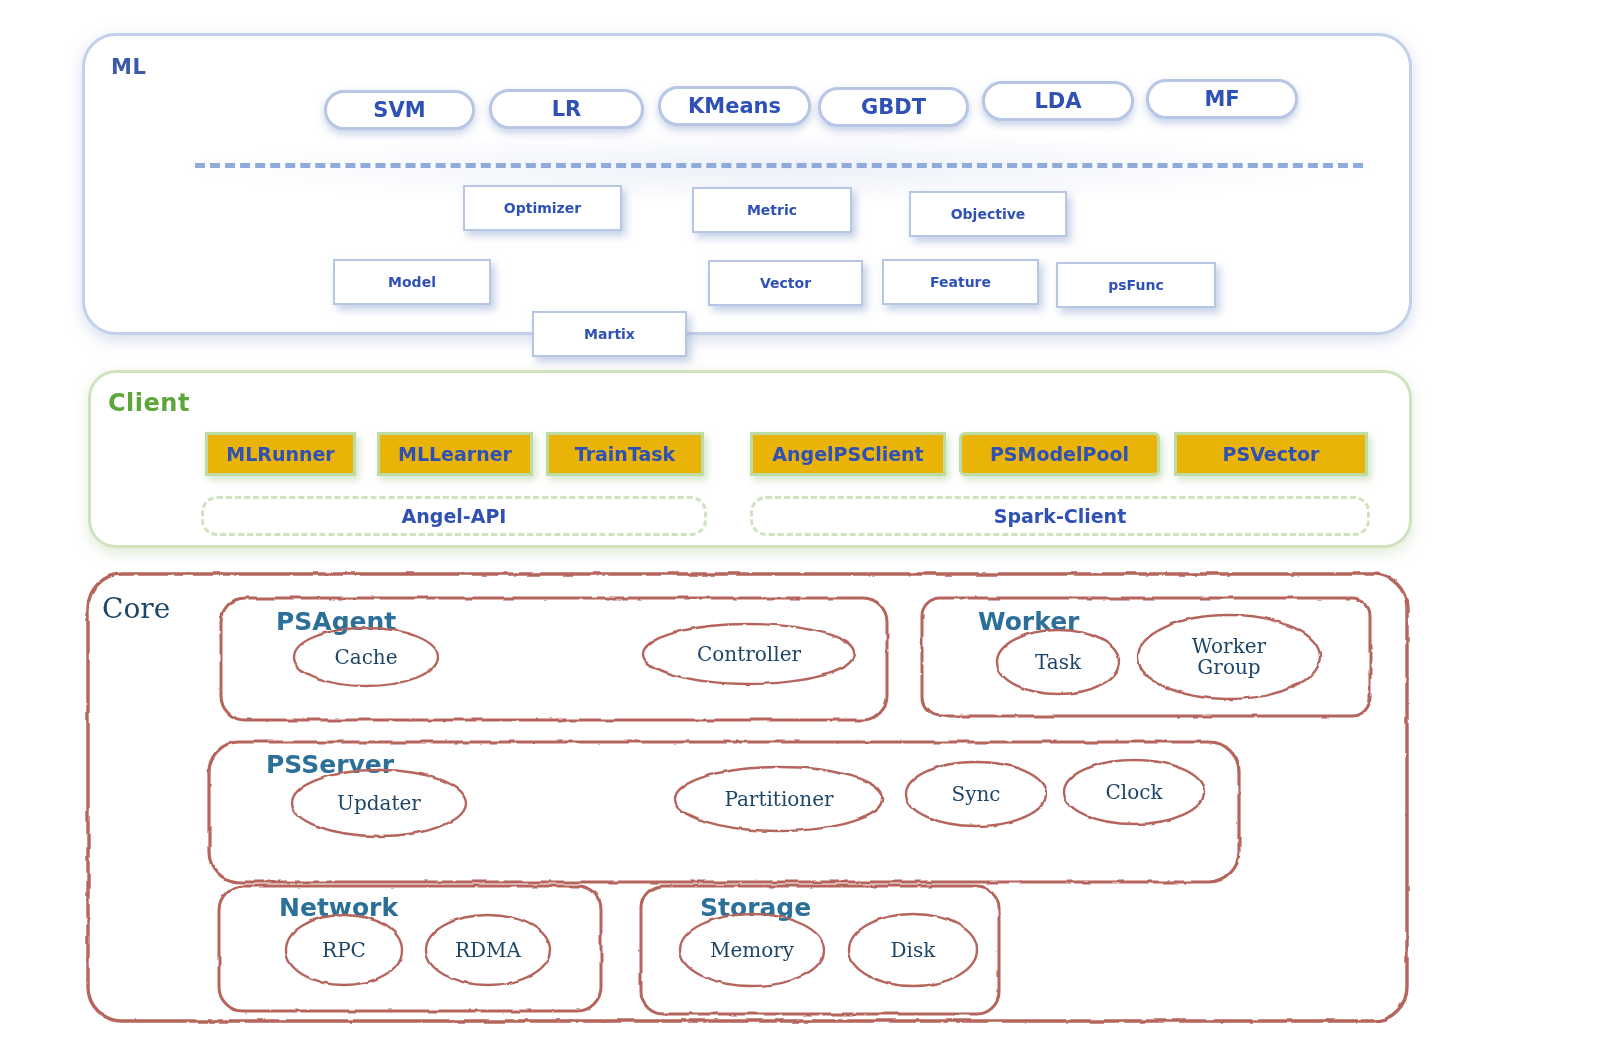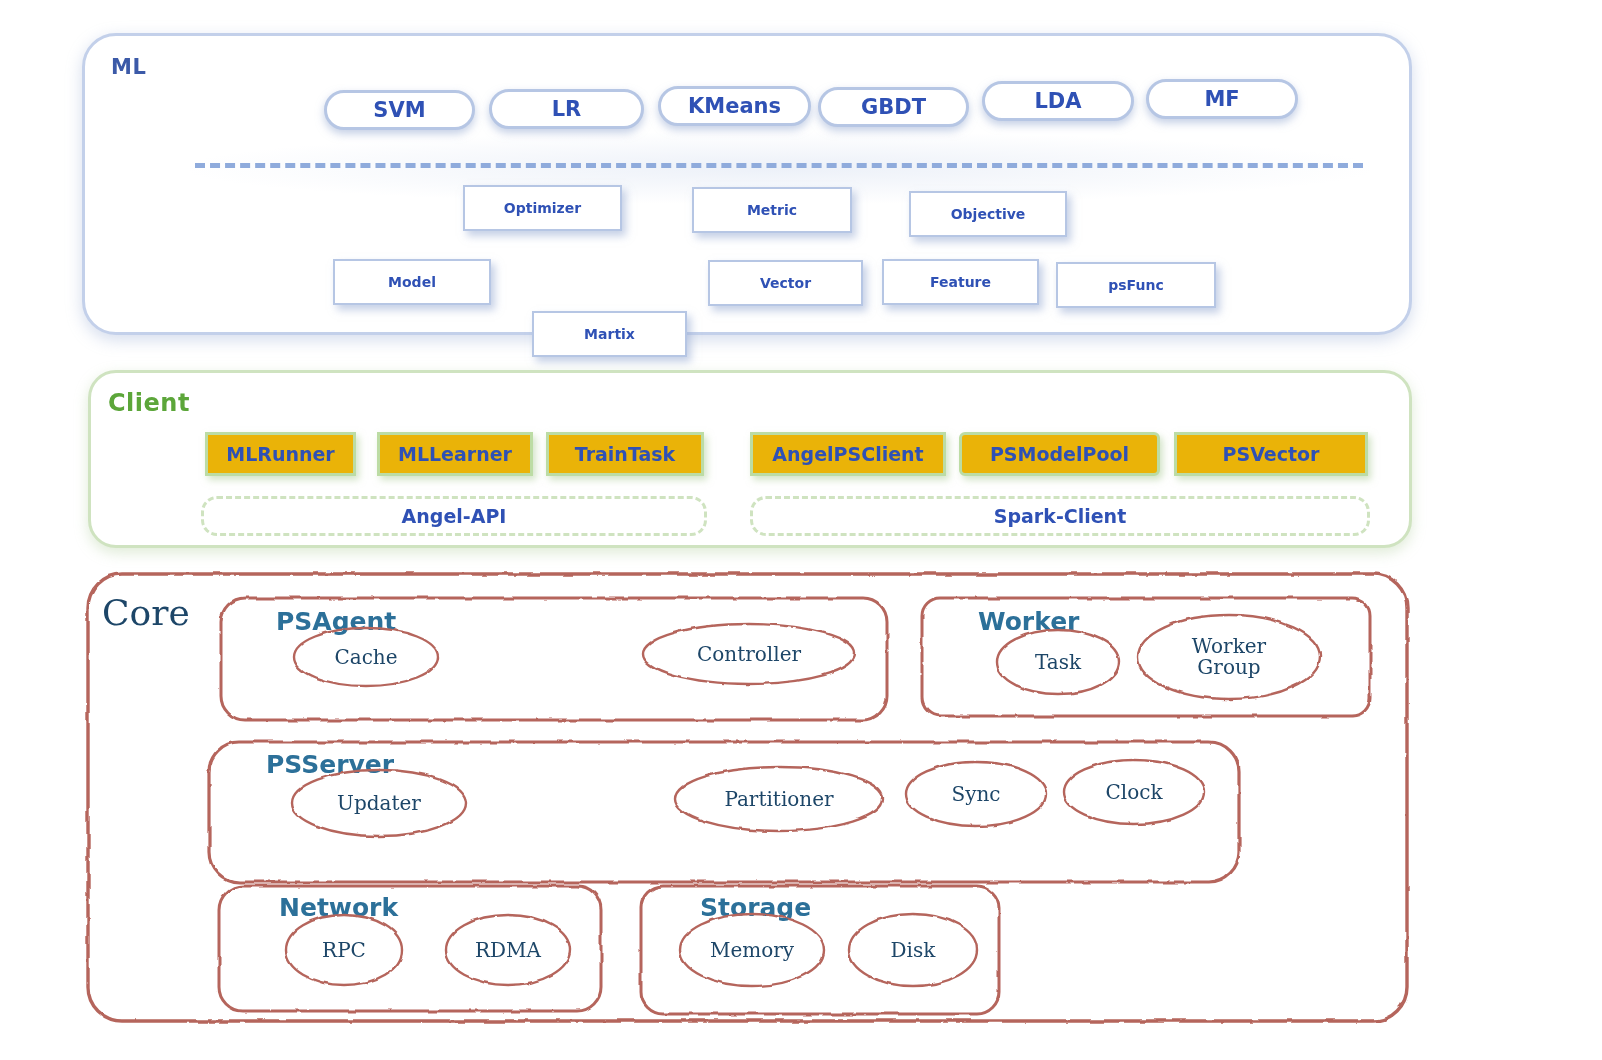--- a/index.html
+++ b/index.html
@@ -122,21 +122,21 @@
   }
 
   
   .core-panel {
     left: 84px; top: 570px; width: 1327px; height: 455px;
   }
   .core-label {
     position: absolute;
     left: 18px; top: 22px;
     font-family: "DejaVu Serif", serif;
-    font-size: 36px;
+    font-size: 28px;
     font-weight: normal;
     color: #1d4668;
   }
   .sketch-svg {
     position: absolute;
     left: 0; top: 0;
     width: 100%; height: 100%;
     overflow: visible;
     pointer-events: none;
   }
@@ -292,21 +292,21 @@
       <span>Clock</span>
     </div>
 
     <div class="core-sub-label" style="left:155px; top:323px;">Network</div>
     <div class="ellipse-node" style="left:200px; top:343px; width:120px; height:74px;">
       <svg viewBox="0 0 120 74" preserveAspectRatio="none">
           <ellipse cx="60" cy="37" rx="58" ry="35" fill="none" stroke="#b5655c" stroke-width="2.4" filter="url(#rough)"></ellipse>
         </svg>
       <span>RPC</span>
     </div>
-    <div class="ellipse-node" style="left:360px; top:343px; width:128px; height:74px;">
+    <div class="ellipse-node" style="left:340px; top:343px; width:128px; height:74px;">
       <svg viewBox="0 0 128 74" preserveAspectRatio="none">
           <ellipse cx="64" cy="37" rx="62" ry="35" fill="none" stroke="#b5655c" stroke-width="2.4" filter="url(#rough)"></ellipse>
         </svg>
       <span>RDMA</span>
     </div>
 
     <div class="core-sub-label" style="left:576px; top:323px;">Storage</div>
     <div class="ellipse-node" style="left:594px; top:342px; width:148px; height:76px;">
       <svg viewBox="0 0 148 76" preserveAspectRatio="none">
           <ellipse cx="74" cy="38" rx="72" ry="36" fill="none" stroke="#b5655c" stroke-width="2.4" filter="url(#rough)"></ellipse>

